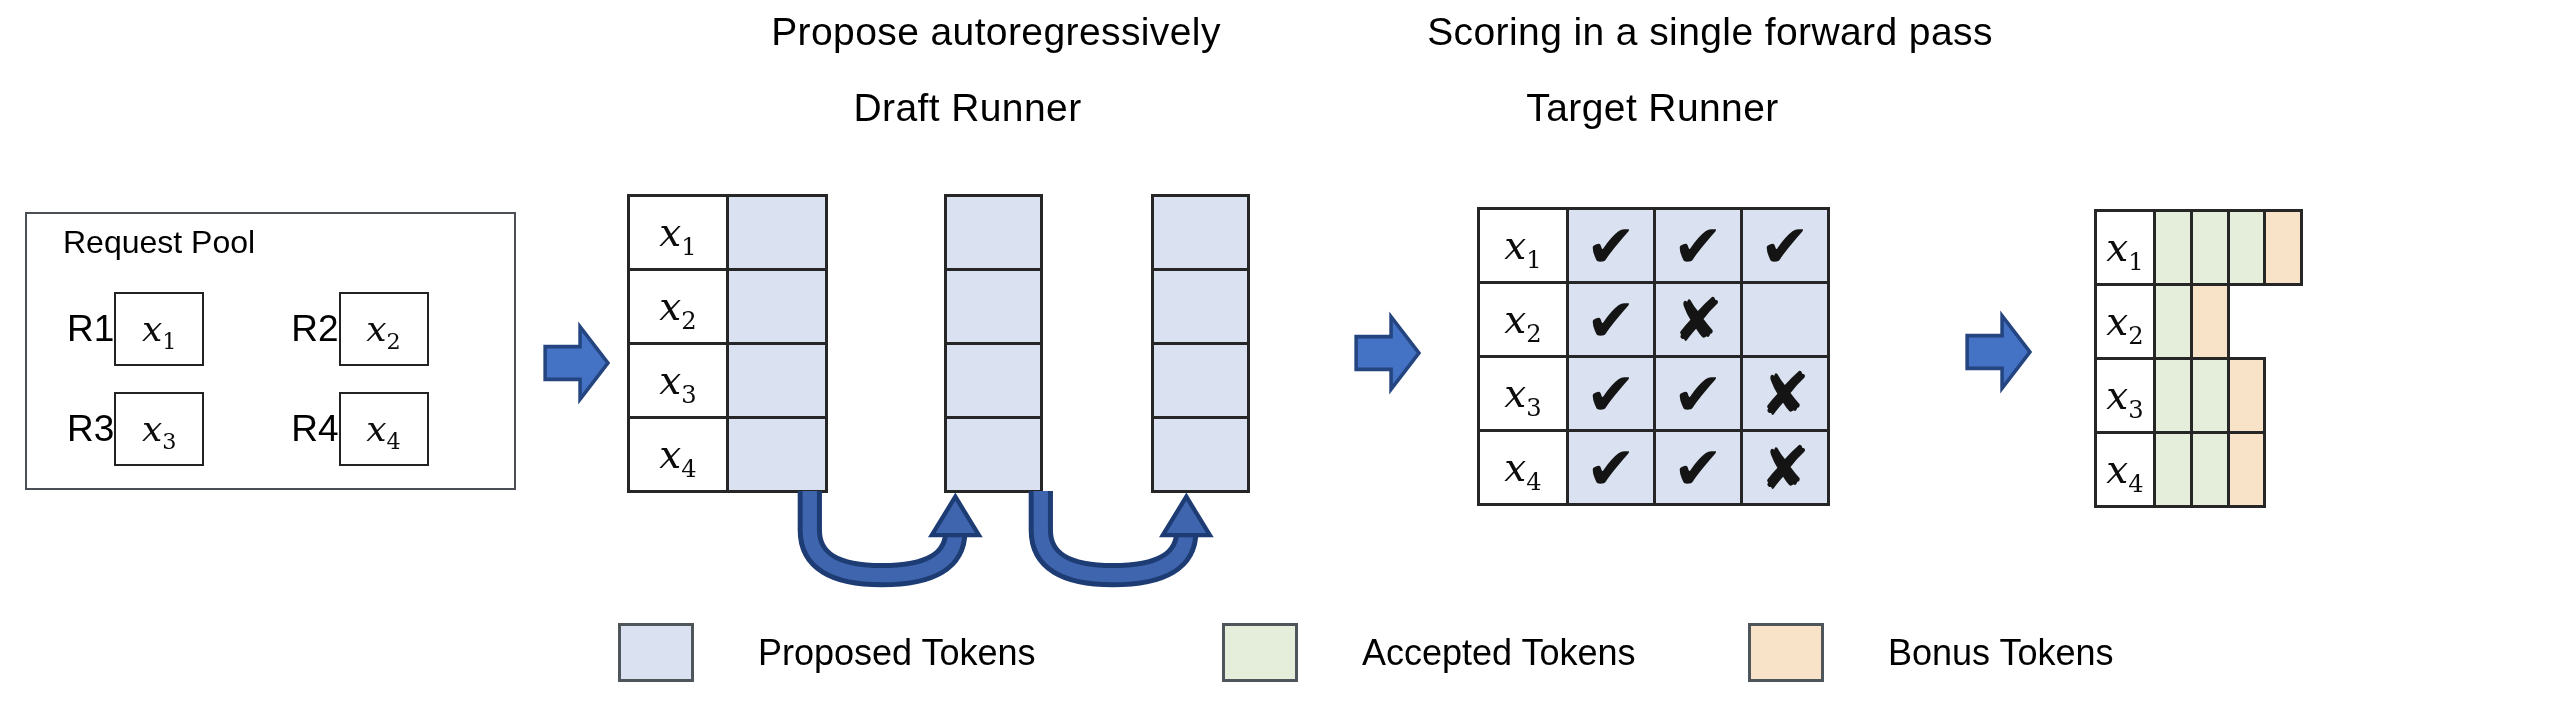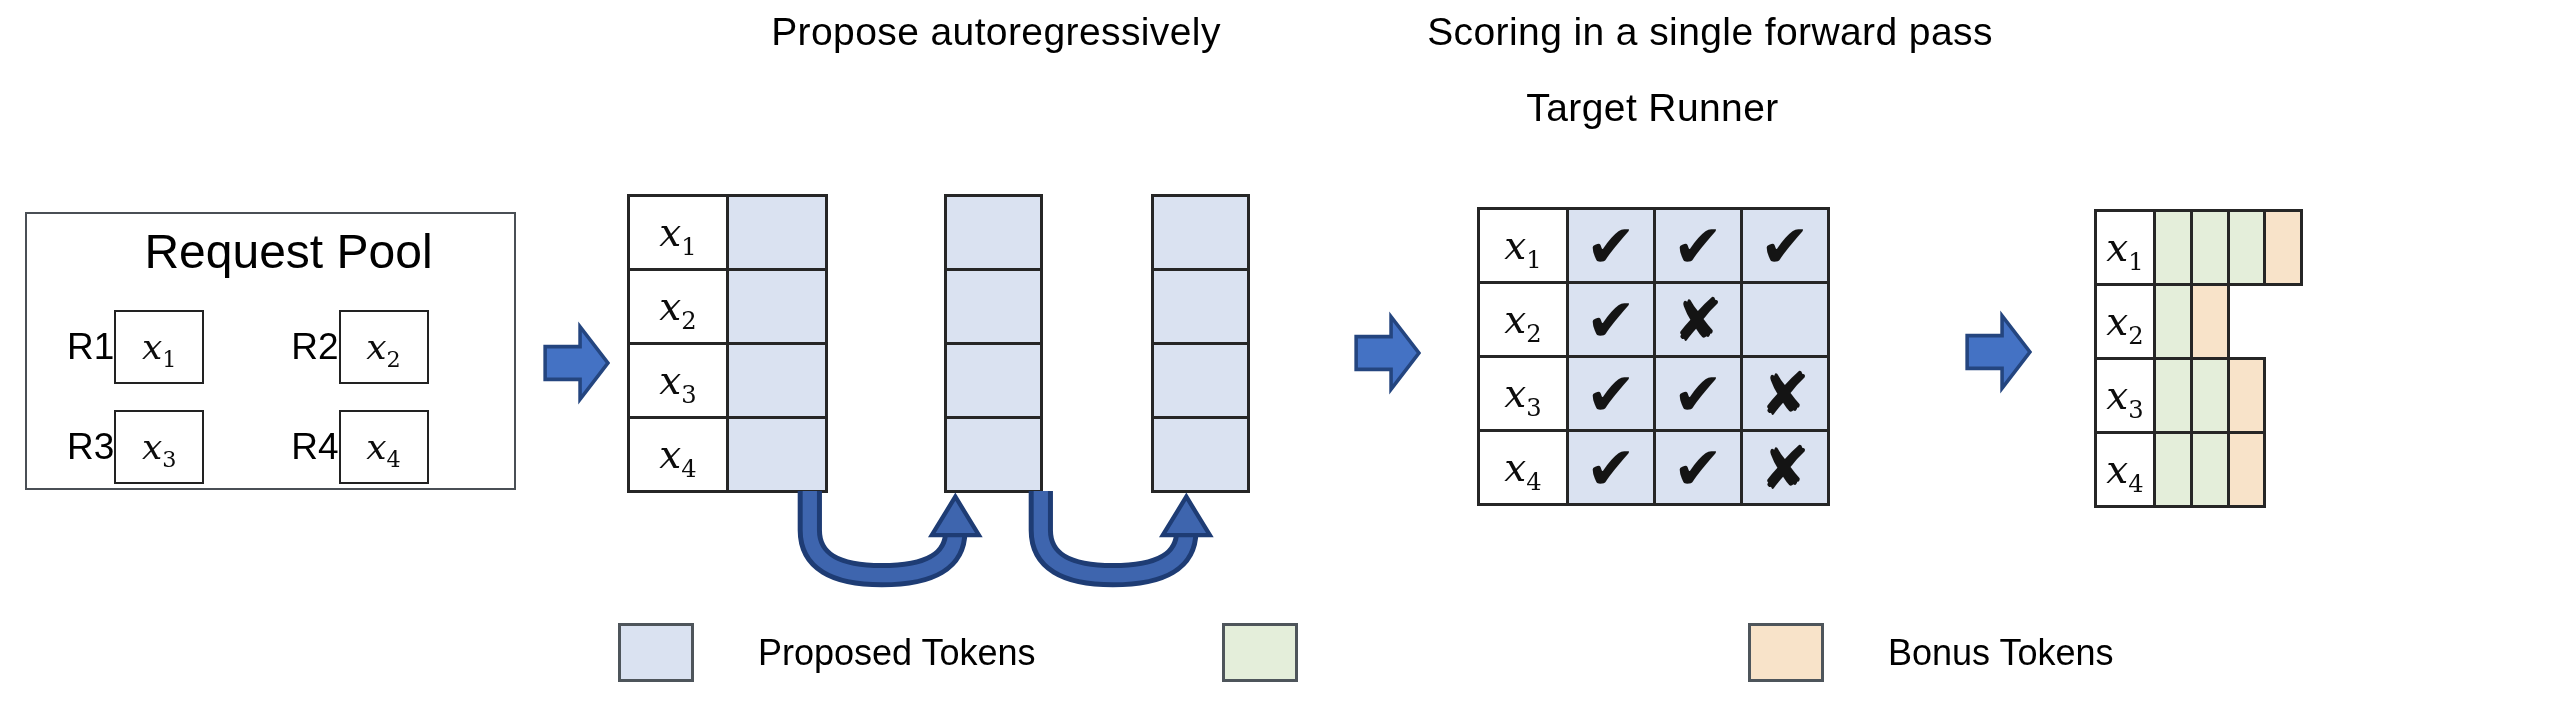--- a/index.html
+++ b/index.html
@@ -38,21 +38,21 @@
 
   
   #request-pool {
     position: absolute;
     left: 25px; top: 212px;
     width: 491px; height: 278px;
     border: 2.9px solid #4a4f55;
     box-sizing: border-box;
     background: #fff;
   }
-  .rp-title { font-size: 48px; margin: 10px 0 0 36px; color: #000; text-align: center; }
+  .rp-title { font-size: 32px; margin: 10px 0 0 36px; color: #000; }
   .req-grid {
     display: grid;
     grid-template-columns: 1fr 1fr;
     row-gap: 26px;
     column-gap: 21.4px;
     margin: 31px 20px 0 40px;
   }
   .req { display: flex; align-items: center; }
   .req-id { font-size: 37px; color: #000; }
   .tok-box {
@@ -114,20 +114,21 @@
   .legend-label { font-size: 36px; color: #000; white-space: nowrap; }
 
   svg { display: block; }
 </style>
 </head>
 <body>
 
 <div id="page">
 
   <div class="sec-title" style="left:696px; top:10px; width:600px;">Propose autoregressively</div>
+  <div class="sec-title" style="left:696px; top:86px; width:543px;">Draft Runner</div>
   <div class="sec-title" style="left:1385px; top:10px; width:650px;">Scoring in a single forward pass</div>
   <div class="sec-title" style="left:1385px; top:86px; width:535px;">Target Runner</div>
 
   <div id="request-pool">
     <div class="rp-title">Request Pool</div>
     <div class="req-grid">
         <div class="req">
           <span class="req-id">R1</span>
           <span class="tok-box">
             <span class="tok"><i>x</i><sub>1</sub></span>
@@ -327,20 +328,21 @@
         </tr>
       </tbody>
     </table>
 
   <div class="legend-item" style="left:618px;">
       <span class="sw proposed"></span>
       <span class="legend-label">Proposed Tokens</span>
     </div>
   <div class="legend-item" style="left:1222px;">
       <span class="sw accepted"></span>
+      <span class="legend-label">Accepted Tokens</span>
     </div>
   <div class="legend-item" style="left:1748px;">
       <span class="sw bonus"></span>
       <span class="legend-label">Bonus Tokens</span>
     </div>
 
 </div>
 
 
 </body></html>

